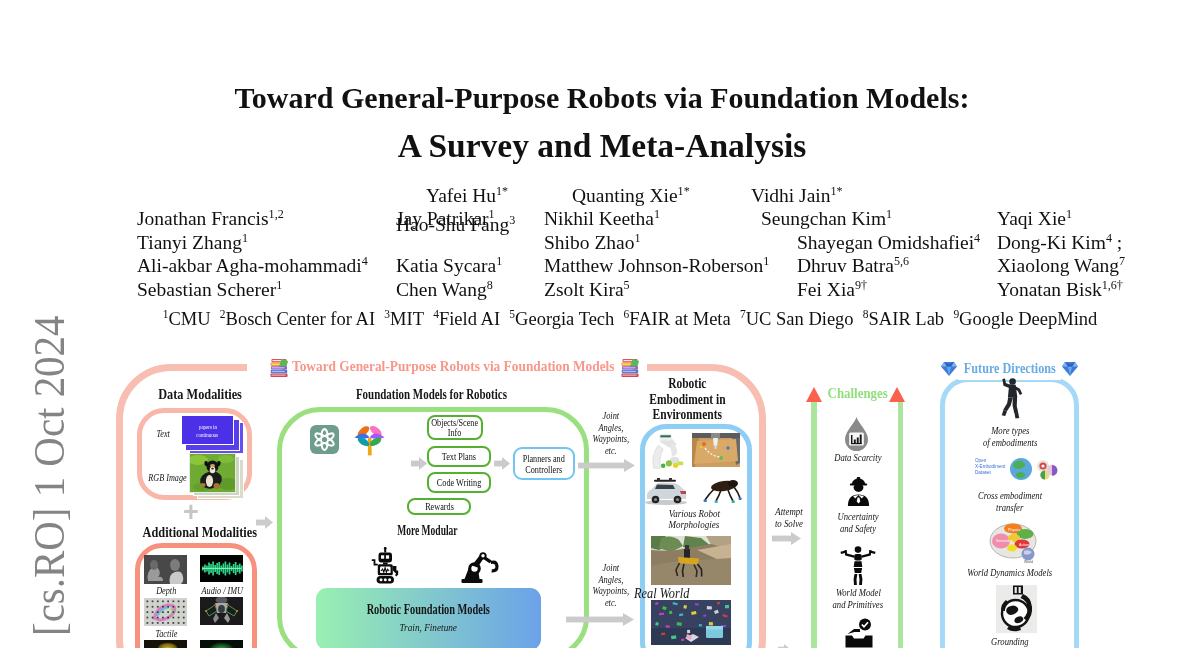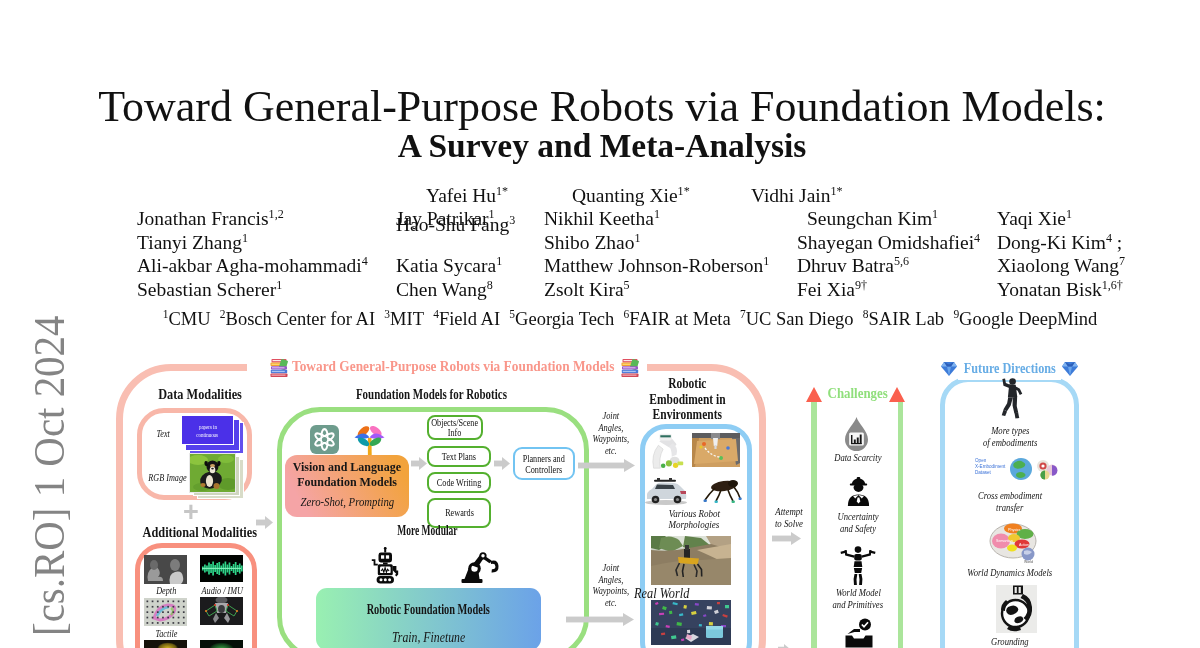--- a/index.html
+++ b/index.html
@@ -13,32 +13,32 @@
   sup{font-size:62%;line-height:0;}
 </style>
 </head>
 <body>
 <div id="page">
 
   <div class="abs" id="stamp" style="left:24px;top:636px;transform:rotate(-90deg) scaleX(0.93);transform-origin:0 0;
        font-size:44px;color:#848484;white-space:nowrap;">[cs.RO] 1 Oct 2024</div>
 
   <div class="abs" style="left:602px;top:80.5px;transform:translateX(-50%);white-space:nowrap;
-       font-size:44px;font-weight:normal;">Toward General-Purpose Robots via Foundation Models:</div>
+       font-size:30px;font-weight:bold;">Toward General-Purpose Robots via Foundation Models:</div>
   <div class="abs" style="left:602px;top:127.3px;transform:translateX(-50%);white-space:nowrap;
        font-size:33.5px;font-weight:bold;">A Survey and Meta-Analysis</div>
 
   <div id="authors" style="font-size:19.5px;">
       <div class="abs" style="left:426px;top:184.5px;white-space:nowrap;">Yafei Hu<sup>1*</sup></div>
       <div class="abs" style="left:572px;top:184.5px;white-space:nowrap;">Quanting Xie<sup>1*</sup></div>
       <div class="abs" style="left:751px;top:184.5px;white-space:nowrap;">Vidhi Jain<sup>1*</sup></div>
       <div class="abs" style="left:137px;top:208.2px;white-space:nowrap;">Jonathan Francis<sup>1,2</sup></div>
       <div class="abs" style="left:396px;top:208.2px;white-space:nowrap;">Jay Patrikar<sup>1</sup></div>
       <div class="abs" style="left:544px;top:208.2px;white-space:nowrap;">Nikhil Keetha<sup>1</sup></div>
-      <div class="abs" style="left:807px;top:208.2px;white-space:nowrap;">Seungchan Kim<sup>1</sup></div>
+      <div class="abs" style="left:761px;top:208.2px;white-space:nowrap;">Seungchan Kim<sup>1</sup></div>
       <div class="abs" style="left:997px;top:208.2px;white-space:nowrap;">Yaqi Xie<sup>1</sup></div>
       <div class="abs" style="left:137px;top:231.8px;white-space:nowrap;">Tianyi Zhang<sup>1</sup></div>
       <div class="abs" style="left:396px;top:214px;white-space:nowrap;">Hao-Shu Fang<sup>3</sup></div>
       <div class="abs" style="left:544px;top:231.8px;white-space:nowrap;">Shibo Zhao<sup>1</sup></div>
       <div class="abs" style="left:797px;top:231.8px;white-space:nowrap;">Shayegan Omidshafiei<sup>4</sup></div>
       <div class="abs" style="left:997px;top:231.8px;white-space:nowrap;">Dong-Ki Kim<sup>4</sup> ;</div>
       <div class="abs" style="left:137px;top:255.4px;white-space:nowrap;">Ali-akbar Agha-mohammadi<sup>4</sup></div>
       <div class="abs" style="left:396px;top:255.4px;white-space:nowrap;">Katia Sycara<sup>1</sup></div>
       <div class="abs" style="left:544px;top:255.4px;white-space:nowrap;">Matthew Johnson-Roberson<sup>1</sup></div>
       <div class="abs" style="left:797px;top:255.4px;white-space:nowrap;">Dhruv Batra<sup>5,6</sup></div>
@@ -249,25 +249,20 @@
   <span class="abs" id="palm" style="left:352px;top:424px;"><svg width="34" height="32" viewBox="0 0 34 32">
  <path d="M15.9 31 L15.9 14 L19.5 14 L19.7 31 Q17.8 32 15.9 31Z" fill="#F0A818"></path>
  <ellipse cx="11.5" cy="7.5" rx="7" ry="3.6" fill="#ED7117" transform="rotate(-40 11.5 7.5)"></ellipse>
  <ellipse cx="23.8" cy="7" rx="6.8" ry="3.6" fill="#F972C0" transform="rotate(38 23.8 7)"></ellipse>
  <path d="M17.5 13.5 Q12 5.5 2.5 13.5 Q10 16 17.5 13.5Z" fill="#3D6FE8"></path>
  <path d="M17.5 13.5 Q23 5.5 32.5 13.5 Q25 16 17.5 13.5Z" fill="#A259F7"></path>
  <ellipse cx="11.5" cy="17.8" rx="6.4" ry="3.2" fill="#0F9BA8" transform="rotate(32 11.5 17.8)"></ellipse>
  <ellipse cx="23.5" cy="17.8" rx="6.4" ry="3.2" fill="#34A853" transform="rotate(-30 23.5 17.8)"></ellipse>
       </svg></span>
 
-  <div class="abs ctr" style="left:285px;top:455px;width:124px;height:62px;border-radius:12px;
-       background:linear-gradient(60deg,#F5A4A6 15%,#F2A33C 90%);">
-    <div class="fig" style="font-size:13.5px;line-height:15px;margin-top:4px;"><span class="sqz" style="transform:scaleX(0.89);">Vision and Language</span><br><span class="sqz" style="transform:scaleX(0.89);">Foundation Models</span></div>
-    <div class="lbl" style="font-size:12.5px;margin-top:6px;"><span class="sqz" style="transform:scaleX(0.86);">Zero-Shot, Prompting</span></div>
-  </div>
 
   <div class="abs" id="arrA1" style="left:411px;top:457px;">
       <svg width="16" height="13" style="display:block">
       <rect x="0" y="3.5749999999999997" width="8" height="5.8500000000000005" fill="#CBCBCB"></rect>
       <polygon points="8,0 16,6.5 8,13" fill="#CBCBCB"></polygon>
       </svg>
     </div>
   <div class="abs" id="arrA2" style="left:494px;top:457px;">
       <svg width="16" height="13" style="display:block">
       <rect x="0" y="3.5749999999999997" width="8" height="5.8500000000000005" fill="#CBCBCB"></rect>
@@ -280,21 +275,21 @@
        <span class="sqz">Objects/Scene<br>Info</span>
     </div>
   <div class="abs ctr" style="left:427px;top:445.5px;width:64px;height:21px;border:2.5px solid #54B02F;border-radius:8px;
        box-sizing:border-box;font-size:10px;display:flex;align-items:center;justify-content:center;">
        <span class="sqz">Text Plans</span>
     </div>
   <div class="abs ctr" style="left:427px;top:471.5px;width:64px;height:21px;border:2.5px solid #54B02F;border-radius:8px;
        box-sizing:border-box;font-size:10px;display:flex;align-items:center;justify-content:center;">
        <span class="sqz">Code Writing</span>
     </div>
-  <div class="abs ctr" style="left:427px;top:497.5px;width:64px;height:30px;border:2.5px solid #54B02F;border-radius:8px;
+  <div class="abs ctr" style="left:407px;top:497.5px;width:64px;height:17px;border:2.5px solid #54B02F;border-radius:8px;
        box-sizing:border-box;font-size:10px;display:flex;align-items:center;justify-content:center;">
        <span class="sqz">Rewards</span>
     </div>
 
   <div class="abs ctr" style="left:513px;top:447px;width:62px;height:33px;border:2.5px solid #72C4F2;border-radius:9px;
        box-sizing:border-box;font-size:10px;line-height:11px;display:flex;align-items:center;justify-content:center;">
        <span class="sqz">Planners and<br>Controllers</span>
     </div>
 
   <div class="abs ctr fig" style="left:357px;top:523px;width:140px;font-size:14px;"><span class="sqz" style="transform:scaleX(0.68);">More Modular</span></div>
@@ -328,21 +323,21 @@
  <circle cx="22" cy="4.8" r="3.6"></circle>
           <circle cx="22" cy="4.8" r="1.7" fill="#fff"></circle>
  <path d="M24.5 5.5 L30.5 9.5 L28.5 12.2 L22.8 8.2 Z"></path>
  <path d="M29 10 q8-2.5 8.5 5 q0.5 7-7 6.5 l0.4-3.2 q3.8 0.3 3.5-3 q-0.3-3.2-4.2-2.2 Z"></path>
  </g>
       </svg></span>
 
   <div class="abs ctr" style="left:316px;top:588px;width:225px;height:62px;border-radius:11px;
        background:linear-gradient(90deg,#99F0B1,#6BA2E8);">
     <div class="fig" style="font-size:14px;margin-top:14px;"><span class="sqz" style="transform:scaleX(0.74);">Robotic Foundation Models</span></div>
-    <div class="lbl" style="font-size:14px;margin-top:12px;"><span class="sqz" style="transform:scaleX(0.84);">Train, Finetune</span></div>
+    <div class="lbl" style="font-size:11px;margin-top:3px;"><span class="sqz" style="transform:scaleX(0.84);">Train, Finetune</span></div>
   </div>
 
   <div class="abs lbl ctr" style="left:586px;top:411px;width:50px;font-size:9.5px;line-height:11.5px;">
       <span class="sqz" style="transform:scaleX(0.88);">Joint<br>Angles,<br>Waypoints,<br>etc.</span></div>
   <div class="abs" id="arrA3" style="left:578px;top:459px;">
       <svg width="57" height="13" style="display:block">
       <rect x="0" y="3.5749999999999997" width="46" height="5.8500000000000005" fill="#CBCBCB"></rect>
       <polygon points="46,0 57,6.5 46,13" fill="#CBCBCB"></polygon>
       </svg>
     </div>

